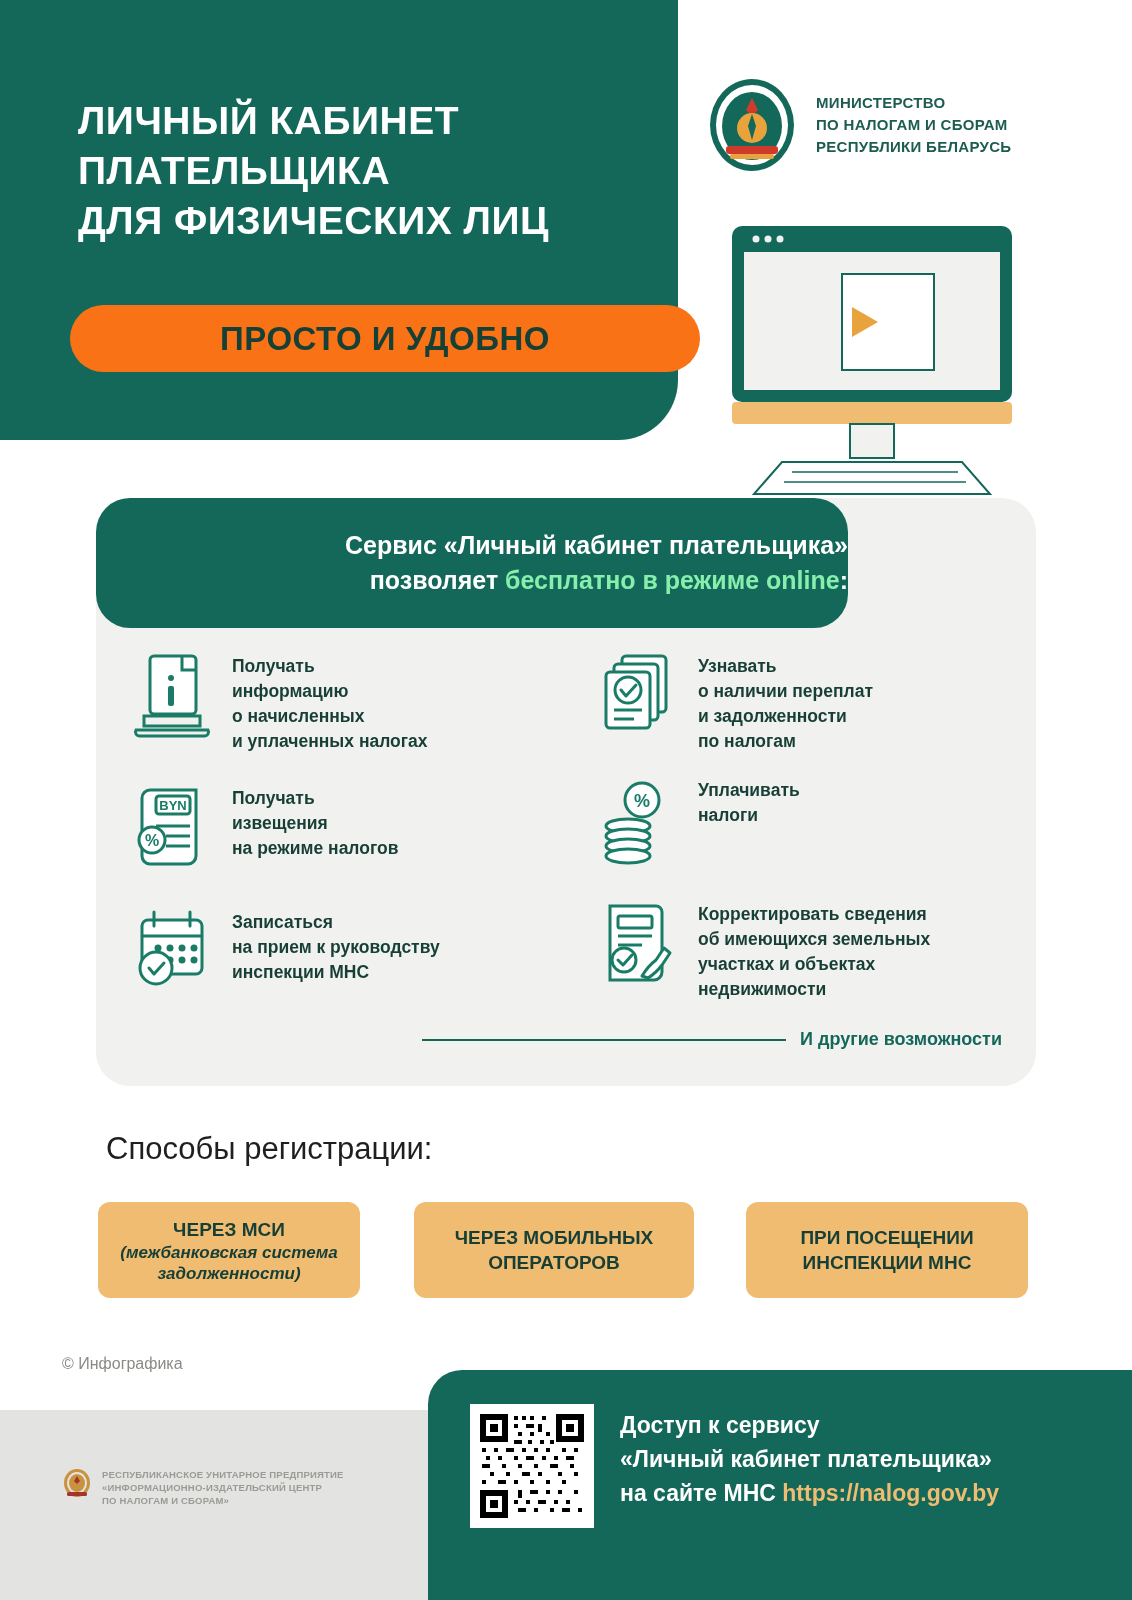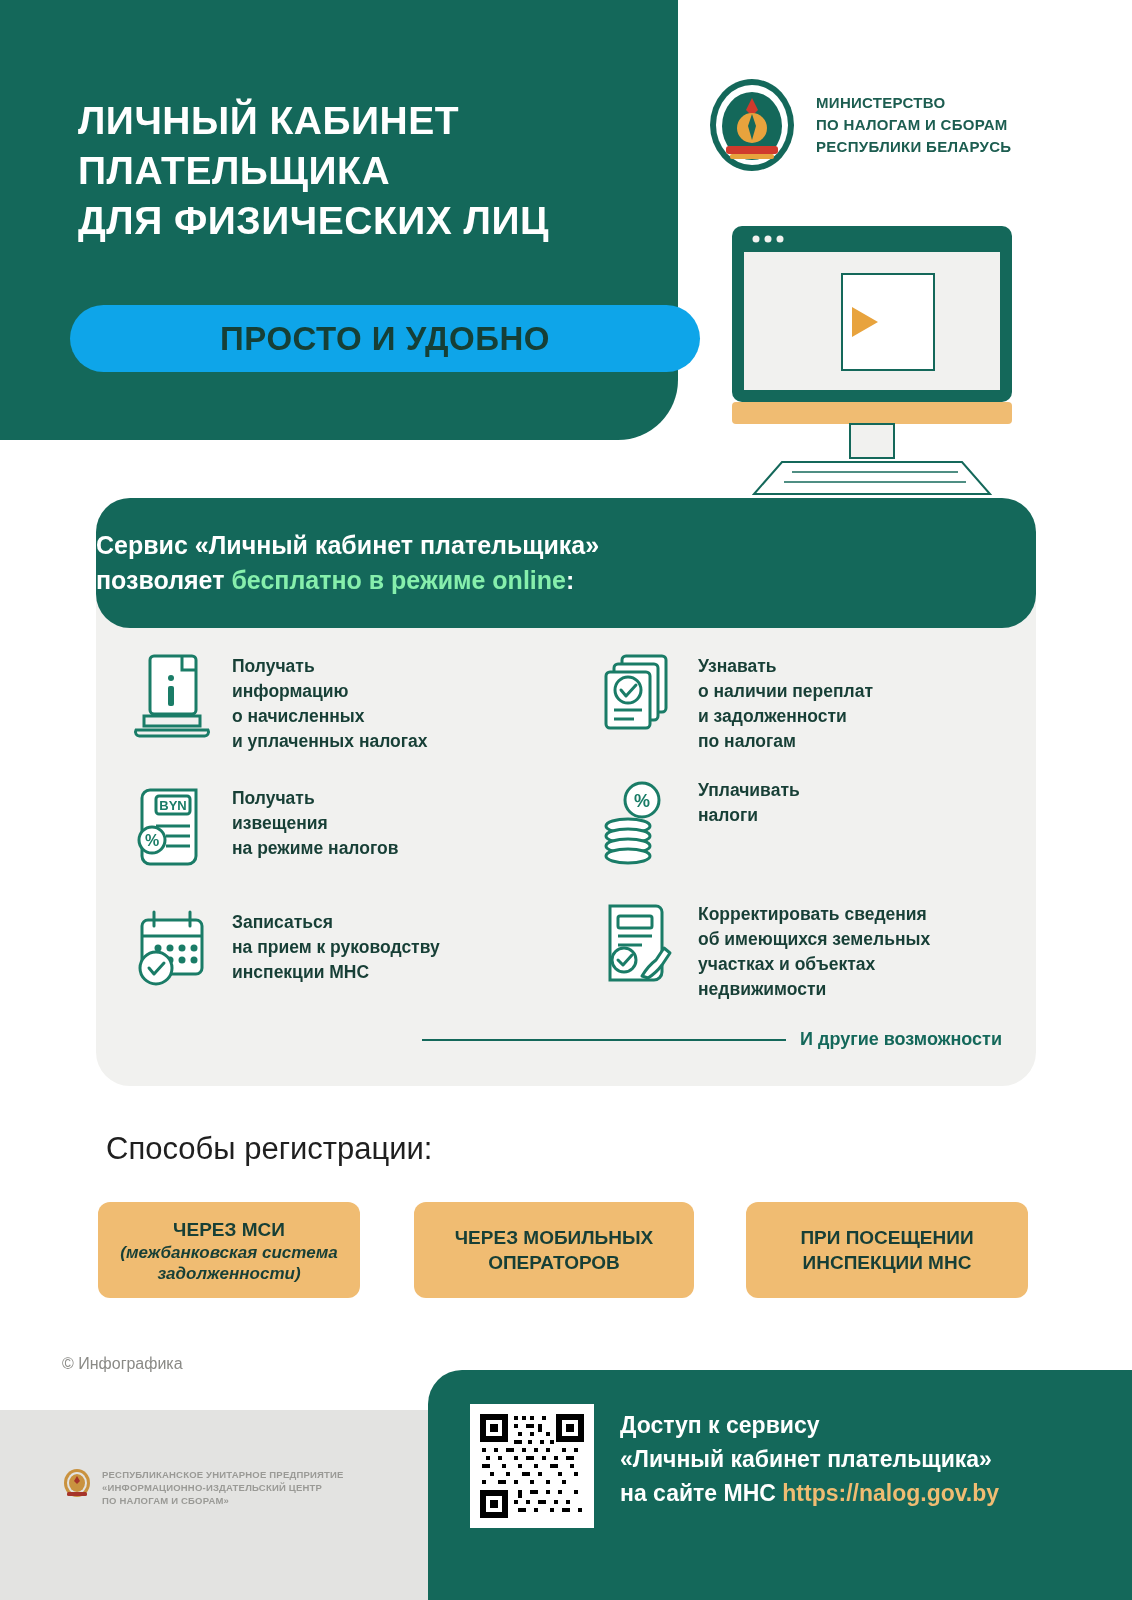--- a/index.html
+++ b/index.html
@@ -19,21 +19,21 @@
   }
   .title {
     position: absolute; left: 78px; top: 96px; width: 560px;
     color: #ffffff; font-weight: bold; font-size: 39px; line-height: 50px;
     letter-spacing: 0.5px;
   }
   .title-line { display: block; white-space: nowrap; }
 
   .subtitle-pill {
     position: absolute; left: 70px; top: 305px; width: 630px; height: 67px;
-    background: #0ea5e9; border-radius: 34px;
+    background: #f97316; border-radius: 34px;
     display: flex; align-items: center; justify-content: center;
   }
   .subtitle-pill span {
     color: #163f36; font-weight: bold; font-size: 33px; letter-spacing: 0.5px;
   }
 
   
   .ministry {
     position: absolute; left: 706px; top: 70px; width: 360px; height: 110px;
     display: flex; align-items: center; gap: 18px;
@@ -46,23 +46,23 @@
 
   
   .monitor { position: absolute; left: 722px; top: 222px; width: 300px; height: 290px; }
 
   
   .services-card {
     position: absolute; left: 96px; top: 498px; width: 940px; height: 588px;
     background: #f1f1ef; border-radius: 34px;
   }
   .services-head {
-    position: absolute; left: 0; top: 0; width: 940px; height: 130px;
+    position: absolute; left: 0; top: 0; width: 752px; height: 130px;
     background: #14685a; border-radius: 34px 34px 34px 34px;
-    display: flex; flex-direction: column; align-items: flex-start; justify-content: center;
+    display: flex; flex-direction: column; align-items: flex-end; justify-content: center;
   }
   .services-head .l1 { color: #fff; font-weight: bold; font-size: 25px; margin-bottom: 6px;}
   .services-head .l2 { color: #fff; font-weight: bold; font-size: 25px; }
   .services-head .l2 em { font-style: normal; color: #86efac; }
 
   .svc-grid {
     position: absolute; left: 0; top: 130px; width: 940px; height: 458px;
     padding: 22px 34px 0 34px;
   }
   .svc-col { position: absolute; top: 22px; width: 430px; }

